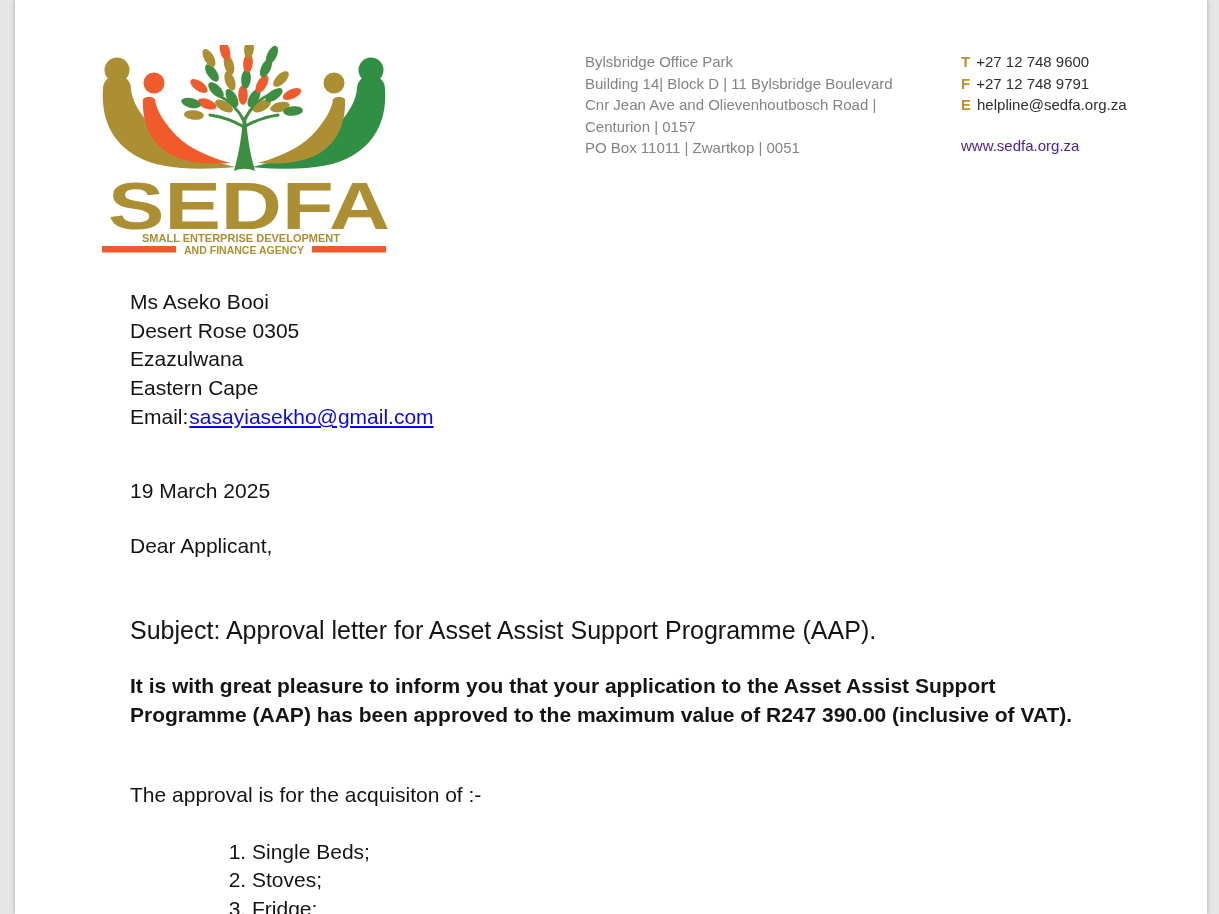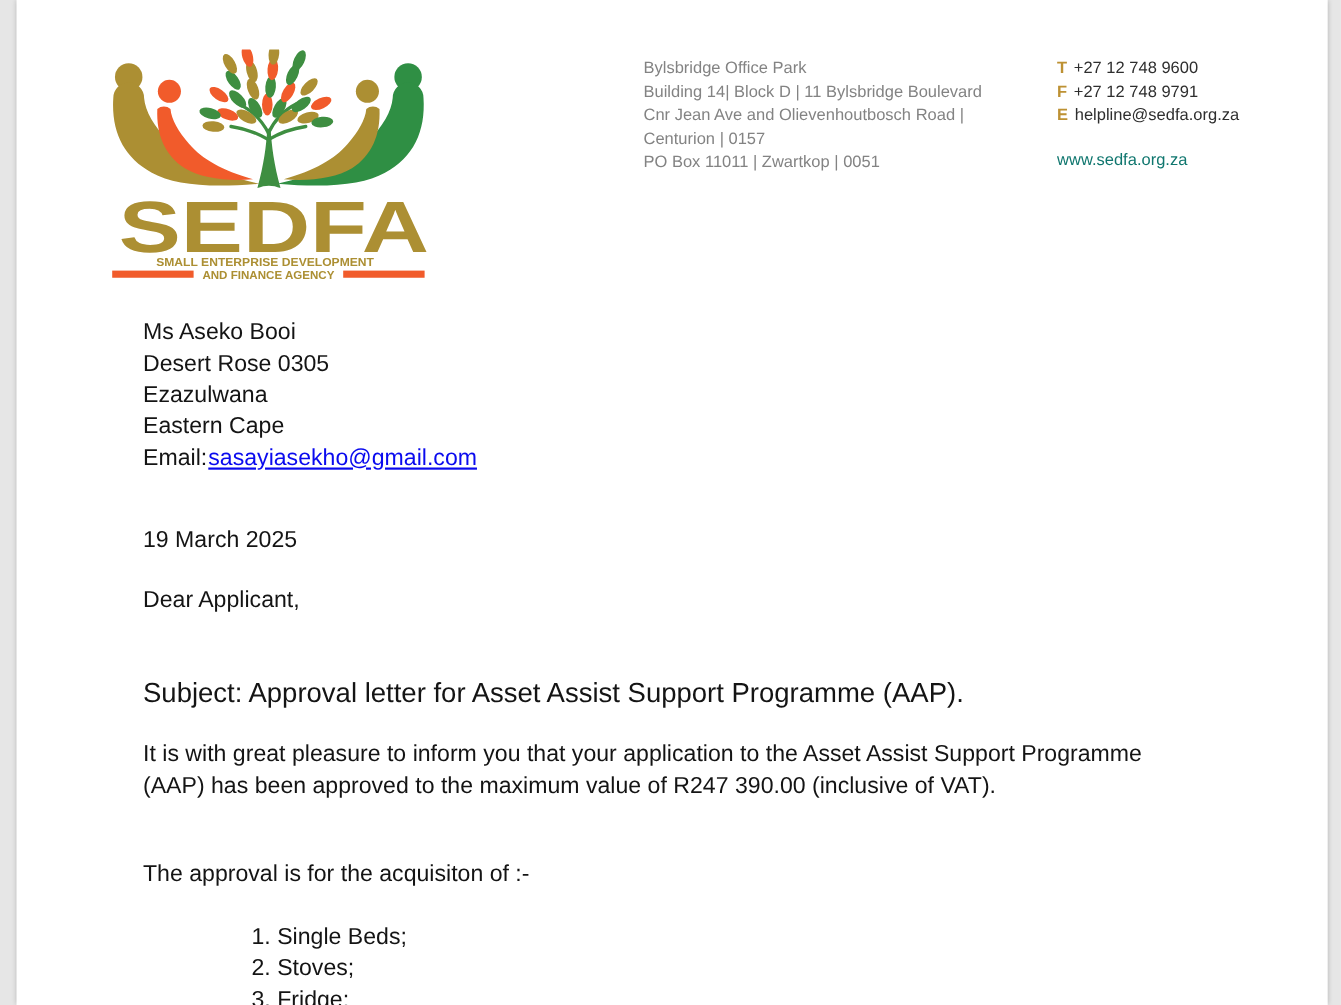--- a/index.html
+++ b/index.html
@@ -18,29 +18,29 @@
   .office-address{
     left:570px;top:51px;font-size:15px;line-height:21.6px;color:#838383;
     white-space:nowrap;
   }
   .contact-block{
     left:916px;top:51px;font-size:15px;line-height:21.6px;color:#2e2e2e;
     white-space:nowrap;
     margin-left:30px;
   }
   .contact-label{color:#bd9133;font-weight:bold;margin-right:6px;}
-  .website-link{margin-top:19px;color:#0f766e;}
+  .website-link{margin-top:19px;color:#4c1d95;}
   
   .recipient-block{left:115px;top:288px;font-size:21px;line-height:28.7px;}
   .email-label{margin-right:1px;}
   a.email-link{color:#0a0aee;text-decoration:underline;cursor:pointer;}
   .date-line{left:115px;top:479px;font-size:21px;}
   .salutation-line{left:115px;top:534px;font-size:21px;}
   .subject-line{left:115px;top:616px;font-size:25px;font-weight:normal;}
-  .body-paragraph{left:115px;top:671px;width:948px;font-size:21px;line-height:29px;margin:0;}
+  .body-paragraph{left:115px;top:671px;width:948px;font-size:21px;line-height:29px;margin:0;font-weight:bold;}
   .approval-intro{left:115px;top:783px;font-size:21px;}
   .approval-list{left:115px;top:838px;font-size:21px;line-height:28.4px;}
   .approval-list ol{margin:0;padding-left:122px;}
 </style>
 </head>
 <body>
 
 <div class="viewport">
   <div class="page">
 

